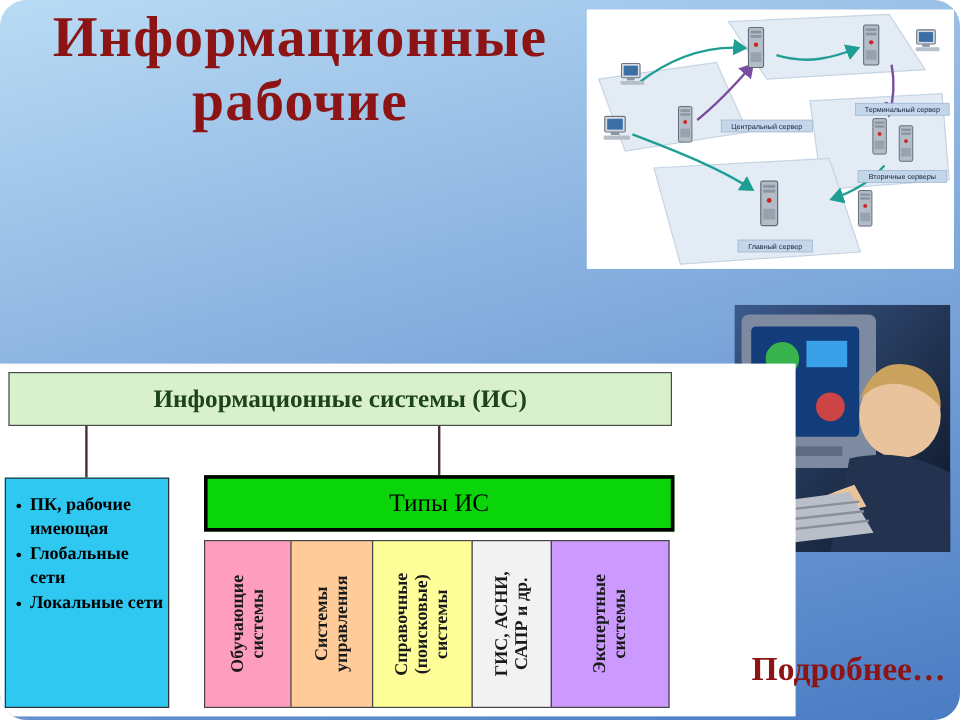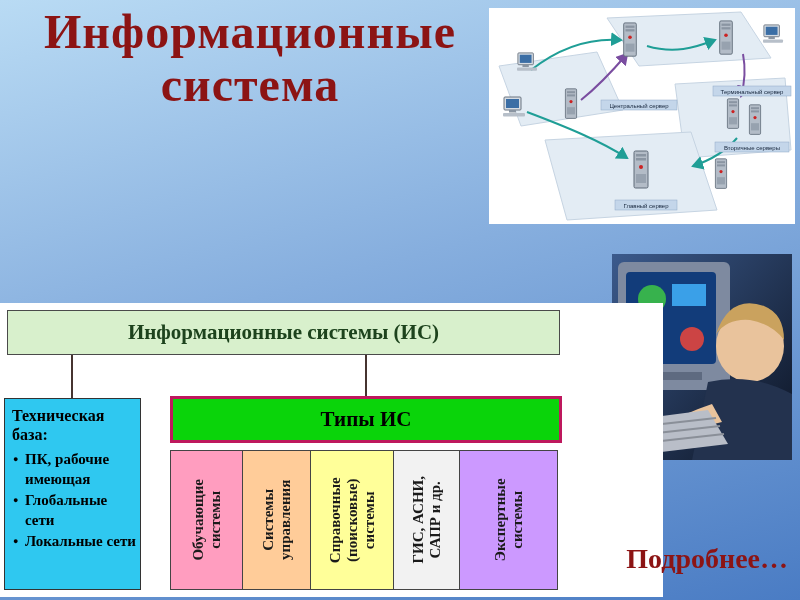--- a/index.html
+++ b/index.html
@@ -1,20 +1,21 @@
 <!DOCTYPE html>
 <html><head>
 <meta charset="utf-8">
 <style>
   * { margin:0; padding:0; box-sizing:border-box; }
   html,body { width:800px; height:600px; }
   .slide {
     position:relative; width:800px; height:600px; overflow:hidden;
     background:linear-gradient(165deg,#b9dbf4 0%,#86aede 45%,#4a7cc4 100%);
     font-family:"Liberation Serif",serif;
+    border-radius:22px;
   }
   .title {
     position:absolute; left:0; top:6px; width:500px; text-align:center;
     font-weight:bold; font-size:48px; line-height:1.1; letter-spacing:1px;
   }
   .intro {
     position:absolute; left:10px; top:117px; width:477px;
     font-family:"Liberation Sans",sans-serif; font-size:20px; line-height:27px;
     color:#000; text-align:justify;
   }
@@ -35,22 +36,22 @@
   }
   .tech-title { font-weight:bold; font-size:16px; line-height:1.2; }
   .tech-box ul { list-style:none; margin-top:6px; }
   .tech-box li {
     font-weight:bold; font-size:15px; line-height:1.3;
     padding-left:13px; position:relative; margin-bottom:2px;
   }
   .tech-box li::before { content:"●"; font-size:9px; position:absolute; left:1px; top:4px; }
   .types-header {
     position:absolute; left:170px; top:93px; width:392px; height:47px;
-    border:3px solid #be185d; display:flex; align-items:center; justify-content:center;
-    font-weight:bold; font-size:21px; color:#000;
+    border:3px solid #000000; display:flex; align-items:center; justify-content:center;
+    font-weight:normal; font-size:21px; color:#000;
   }
   .types-row { position:absolute; left:170px; top:147px; width:392px; height:140px; display:flex; }
   .type-col {
     height:100%; border:1px solid #444; margin-left:-1px;
     display:flex; align-items:center; justify-content:center;
   }
   .type-col:first-child { margin-left:0; }
   .vlabel {
     flex:none; transform:rotate(-90deg); width:132px; text-align:center;
     font-weight:bold; font-size:15px; line-height:1.12; color:#1a1a1a;
@@ -60,21 +61,21 @@
     font-weight:bold; font-size:28px; cursor:pointer;
   }
 </style>
 </head>
 <body>
 
 <div class="slide">
 
   <div class="title" style="color: rgb(140, 20, 20);">
     <div>Информационные</div>
-    <div>система</div>
+    <div>рабочие</div>
   </div>
 
 
   <div class="network-figure">
     <svg viewBox="0 0 306 216" width="306" height="216">
       <defs>
         <marker id="arrT" markerWidth="7" markerHeight="7" refX="5" refY="3.5" orient="auto" markerUnits="strokeWidth">
           <path d="M0,0 L6,3.5 L0,7 Z" fill="#1f9e96"></path>
         </marker>
         <marker id="arrP" markerWidth="7" markerHeight="7" refX="5" refY="3.5" orient="auto" markerUnits="strokeWidth">
@@ -168,21 +169,20 @@
       </g>
     </svg>
   </div>
 
   <div class="panel">
     <div class="root-box" style="background: rgb(216, 240, 204);">Информационные системы (ИС)</div>
     <div class="conn conn-left"></div>
     <div class="conn conn-right"></div>
 
     <div class="tech-box" style="background: rgb(47, 200, 240);">
-      <div class="tech-title">Техническая база:</div>
       <ul>
         <li>ПК, рабочие имеющая</li>
         <li>Глобальные сети</li>
         <li>Локальные сети</li>
       </ul>
     </div>
 
     <div class="types-header" style="background: rgb(10, 212, 10);">Типы ИС</div>
 
     <div class="types-row">

